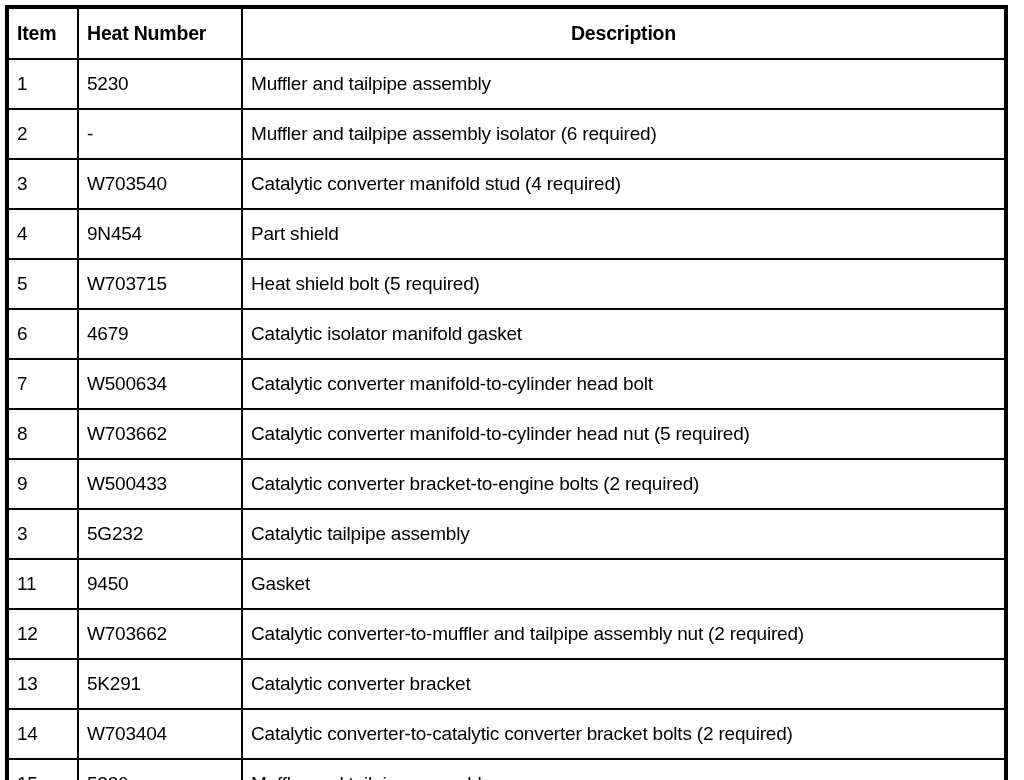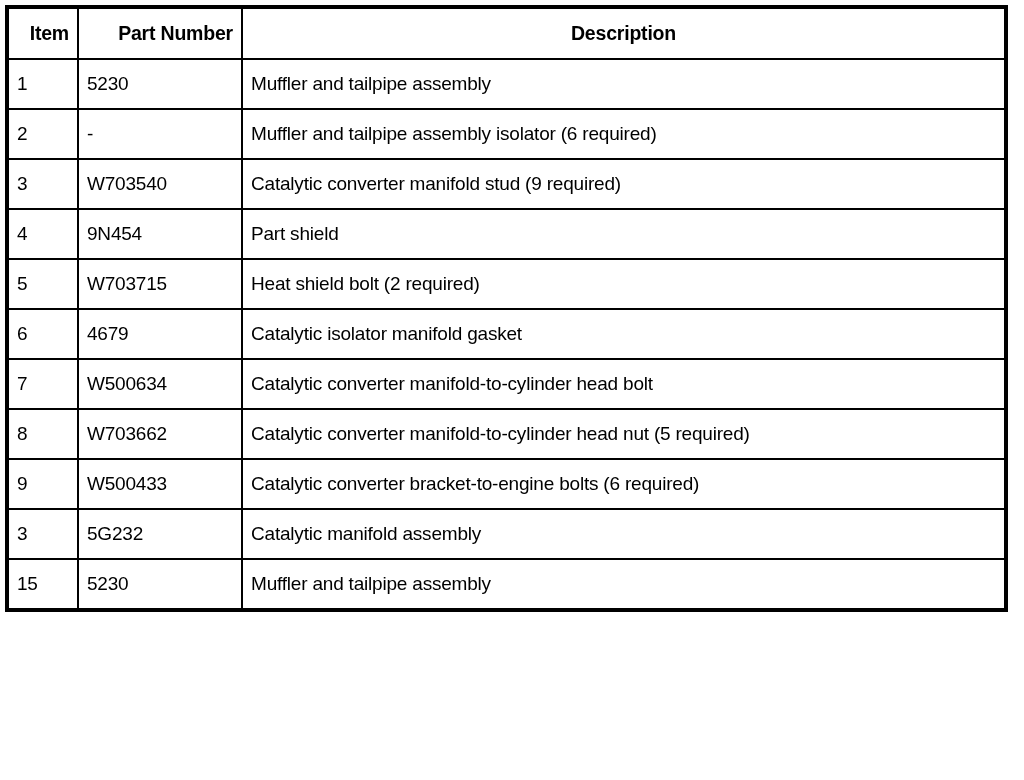--- a/index.html
+++ b/index.html
@@ -53,21 +53,21 @@
   }
 
   .parts-table thead th {
     font-weight: bold;
     font-size: 19.5px;
     height: 49px;
   }
 
   .th-item,
   .th-part {
-    text-align: right;
+    text-align: left;
   }
 
   .th-desc {
   }
 
   .cell-item,
   .cell-part,
   .cell-desc {
     text-align: left;
     font-weight: normal;
@@ -79,74 +79,94 @@
 <div class="sheet">
   <table class="parts-table">
     <colgroup>
       <col class="col-item">
       <col class="col-part">
       <col class="col-desc">
     </colgroup>
     <thead>
       <tr>
         <th class="th-item">Item</th>
-        <th class="th-part">Part Number</th>
+        <th class="th-part">Heat Number</th>
         <th class="th-desc">Description</th>
       </tr>
     </thead>
     <tbody>
       <tr>
         <td class="cell-item">1</td>
         <td class="cell-part">5230</td>
         <td class="cell-desc">Muffler and tailpipe assembly</td>
       </tr>
       <tr>
         <td class="cell-item">2</td>
         <td class="cell-part">-</td>
         <td class="cell-desc">Muffler and tailpipe assembly isolator (6 required)</td>
       </tr>
       <tr>
         <td class="cell-item">3</td>
         <td class="cell-part">W703540</td>
-        <td class="cell-desc">Catalytic converter manifold stud (9 required)</td>
+        <td class="cell-desc">Catalytic converter manifold stud (4 required)</td>
       </tr>
       <tr>
         <td class="cell-item">4</td>
         <td class="cell-part">9N454</td>
         <td class="cell-desc">Part shield</td>
       </tr>
       <tr>
         <td class="cell-item">5</td>
         <td class="cell-part">W703715</td>
-        <td class="cell-desc">Heat shield bolt (2 required)</td>
+        <td class="cell-desc">Heat shield bolt (5 required)</td>
       </tr>
       <tr>
         <td class="cell-item">6</td>
         <td class="cell-part">4679</td>
         <td class="cell-desc">Catalytic isolator manifold gasket</td>
       </tr>
       <tr>
         <td class="cell-item">7</td>
         <td class="cell-part">W500634</td>
         <td class="cell-desc">Catalytic converter manifold-to-cylinder head bolt</td>
       </tr>
       <tr>
         <td class="cell-item">8</td>
         <td class="cell-part">W703662</td>
         <td class="cell-desc">Catalytic converter manifold-to-cylinder head nut (5 required)</td>
       </tr>
       <tr>
         <td class="cell-item">9</td>
         <td class="cell-part">W500433</td>
-        <td class="cell-desc">Catalytic converter bracket-to-engine bolts (6 required)</td>
+        <td class="cell-desc">Catalytic converter bracket-to-engine bolts (2 required)</td>
       </tr>
       <tr>
         <td class="cell-item">3</td>
         <td class="cell-part">5G232</td>
-        <td class="cell-desc">Catalytic manifold assembly</td>
+        <td class="cell-desc">Catalytic tailpipe assembly</td>
+      </tr>
+      <tr>
+        <td class="cell-item">11</td>
+        <td class="cell-part">9450</td>
+        <td class="cell-desc">Gasket</td>
+      </tr>
+      <tr>
+        <td class="cell-item">12</td>
+        <td class="cell-part">W703662</td>
+        <td class="cell-desc">Catalytic converter-to-muffler and tailpipe assembly nut (2 required)</td>
+      </tr>
+      <tr>
+        <td class="cell-item">13</td>
+        <td class="cell-part">5K291</td>
+        <td class="cell-desc">Catalytic converter bracket</td>
+      </tr>
+      <tr>
+        <td class="cell-item">14</td>
+        <td class="cell-part">W703404</td>
+        <td class="cell-desc">Catalytic converter-to-catalytic converter bracket bolts (2 required)</td>
       </tr>
       <tr>
         <td class="cell-item">15</td>
         <td class="cell-part">5230</td>
         <td class="cell-desc">Muffler and tailpipe assembly</td>
       </tr>
     </tbody>
   </table>
 </div>
 

